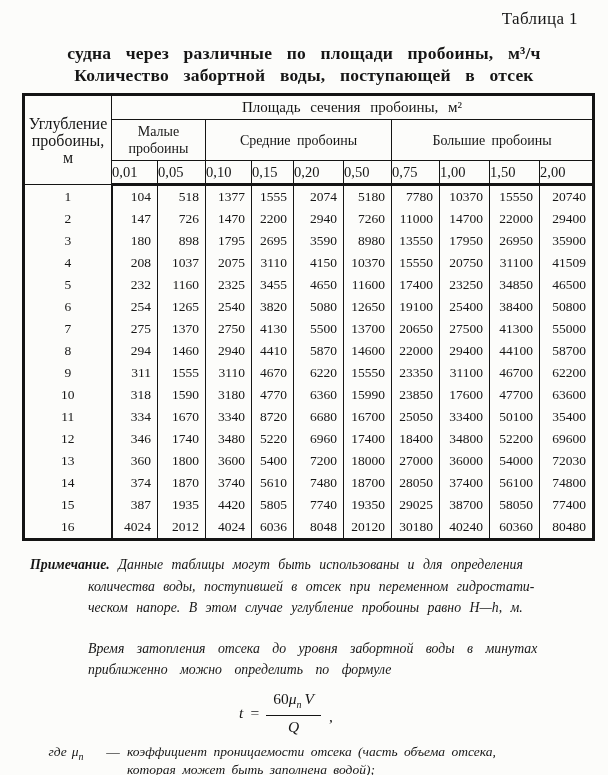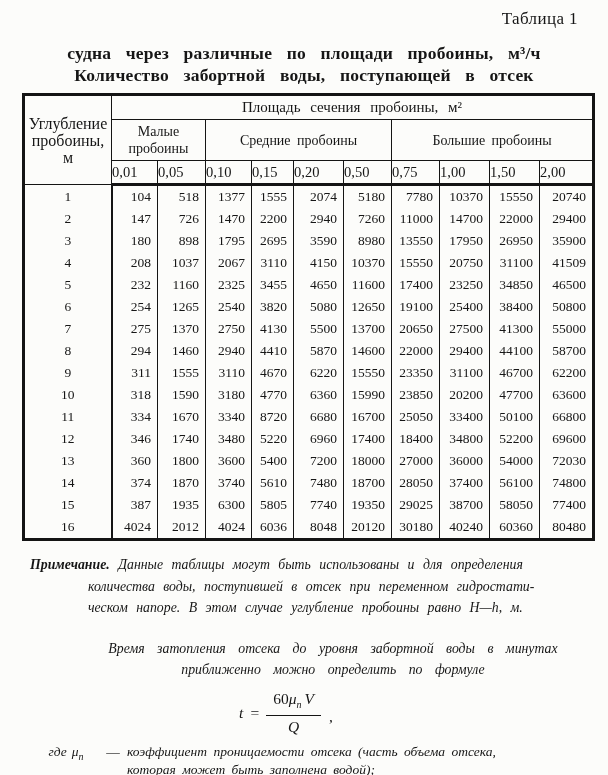--- a/index.html
+++ b/index.html
@@ -95,21 +95,20 @@
     text-indent: -58px;
   }
   .note-lead { font-weight: bold; }
   .para2 {
     margin: 19px 30px 0 88px;
     font-style: italic;
     font-size: 13.8px;
     line-height: 21.5px;
     word-spacing: 9px;
     white-space: pre-line;
-    text-align: center;
   }
 
   .formula-wrap {
     margin-top: 8px;
     display: flex;
     justify-content: center;
     align-items: center;
     height: 48px;
     transform: translateX(-18px);
   }
@@ -232,21 +231,21 @@
           <td>8980</td>
           <td>13550</td>
           <td>17950</td>
           <td>26950</td>
           <td>35900</td>
         </tr>
         <tr>
           <td class="depth-cell">4</td>
           <td>208</td>
           <td>1037</td>
-          <td>2067</td>
+          <td>2075</td>
           <td>3110</td>
           <td>4150</td>
           <td>10370</td>
           <td>15550</td>
           <td>20750</td>
           <td>31100</td>
           <td>41509</td>
         </tr>
         <tr>
           <td class="depth-cell">5</td>
@@ -315,36 +314,36 @@
         </tr>
         <tr>
           <td class="depth-cell">10</td>
           <td>318</td>
           <td>1590</td>
           <td>3180</td>
           <td>4770</td>
           <td>6360</td>
           <td>15990</td>
           <td>23850</td>
-          <td>20200</td>
+          <td>17600</td>
           <td>47700</td>
           <td>63600</td>
         </tr>
         <tr>
           <td class="depth-cell">11</td>
           <td>334</td>
           <td>1670</td>
           <td>3340</td>
           <td>8720</td>
           <td>6680</td>
           <td>16700</td>
           <td>25050</td>
           <td>33400</td>
           <td>50100</td>
-          <td>66800</td>
+          <td>35400</td>
         </tr>
         <tr>
           <td class="depth-cell">12</td>
           <td>346</td>
           <td>1740</td>
           <td>3480</td>
           <td>5220</td>
           <td>6960</td>
           <td>17400</td>
           <td>18400</td>
@@ -375,21 +374,21 @@
           <td>18700</td>
           <td>28050</td>
           <td>37400</td>
           <td>56100</td>
           <td>74800</td>
         </tr>
         <tr>
           <td class="depth-cell">15</td>
           <td>387</td>
           <td>1935</td>
-          <td>6300</td>
+          <td>4420</td>
           <td>5805</td>
           <td>7740</td>
           <td>19350</td>
           <td>29025</td>
           <td>38700</td>
           <td>58050</td>
           <td>77400</td>
         </tr>
         <tr>
           <td class="depth-cell">16</td>

